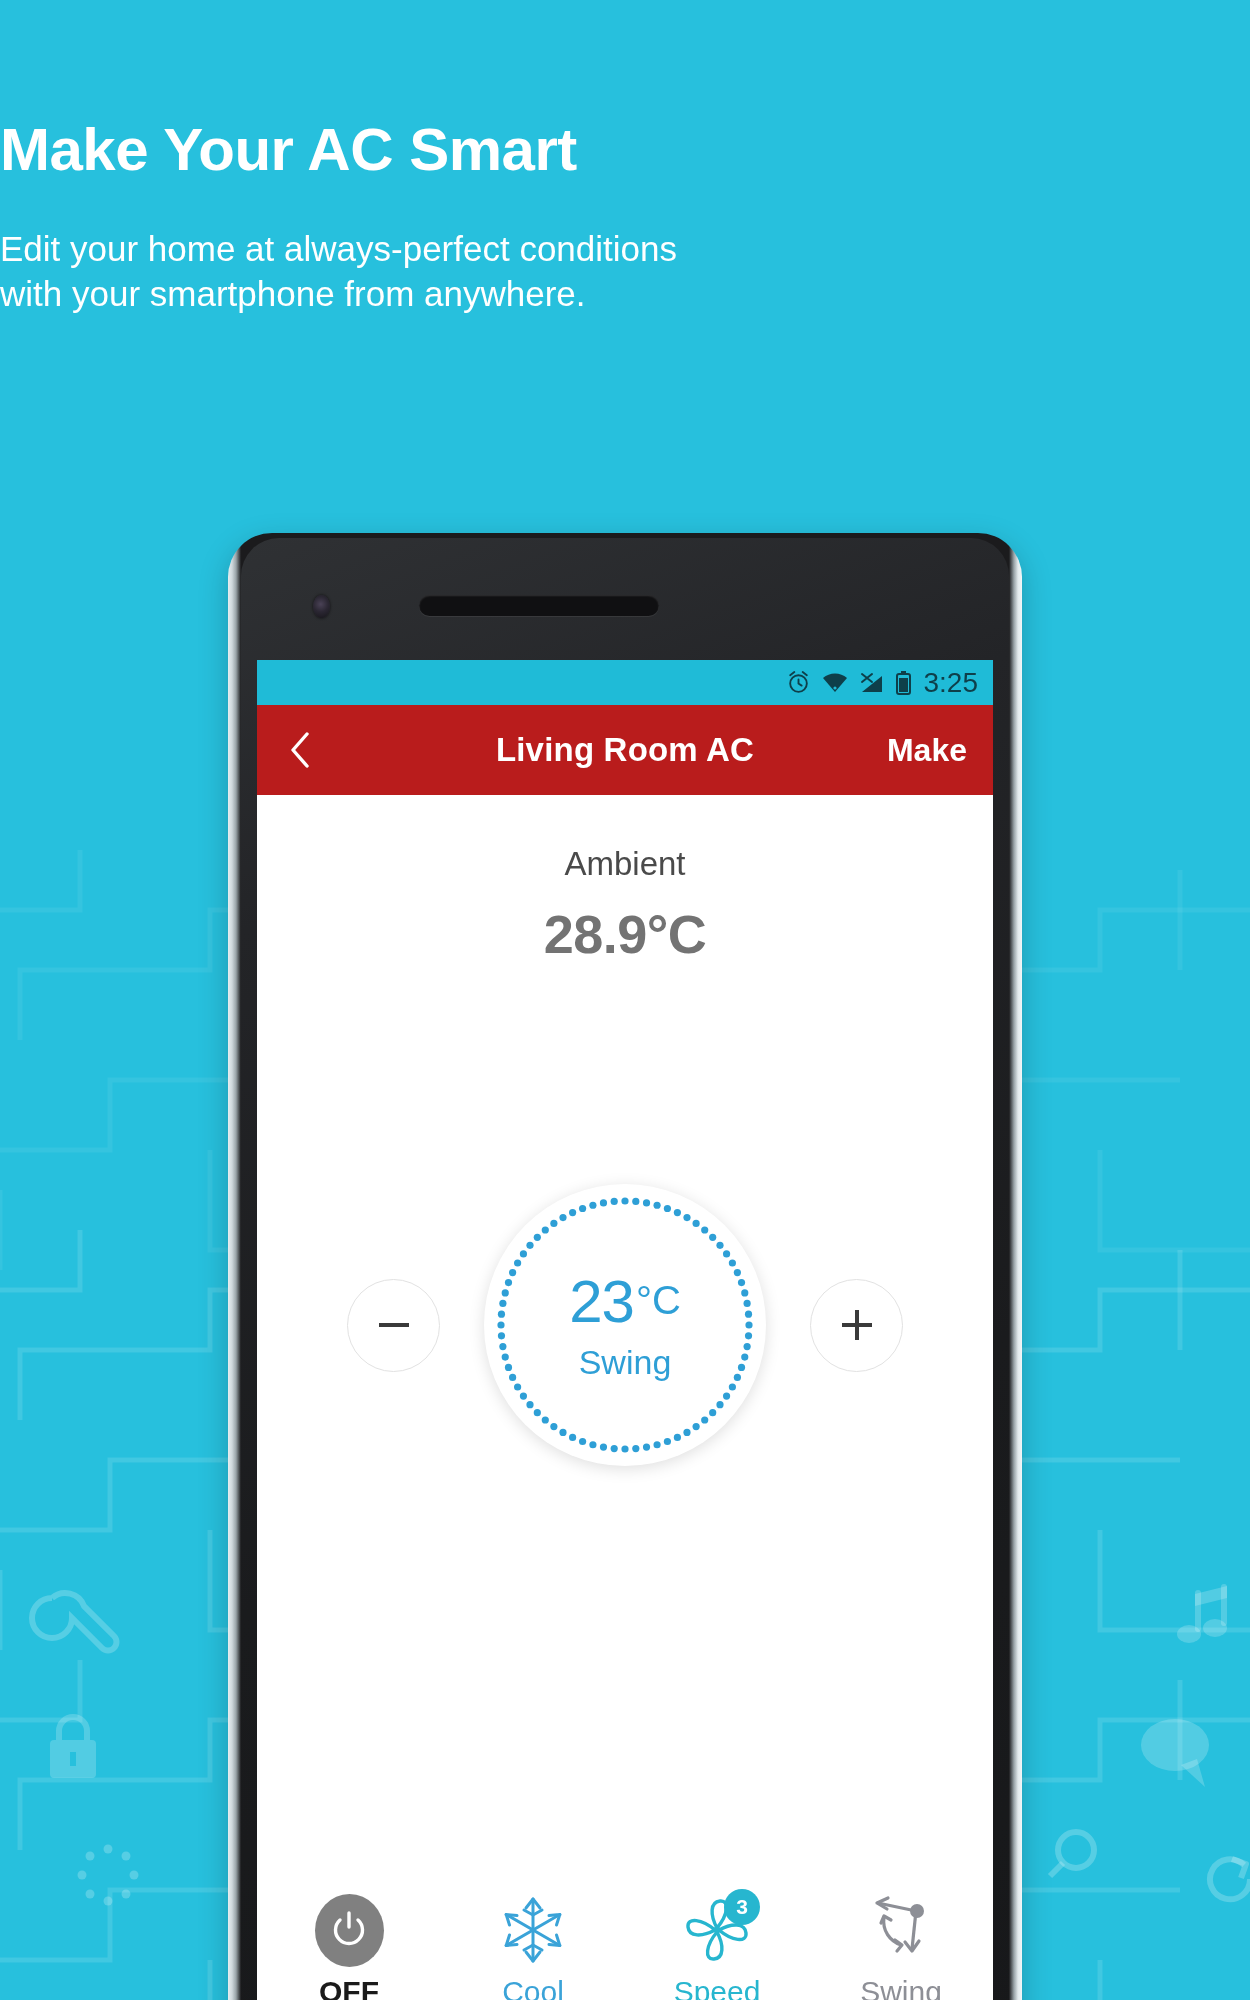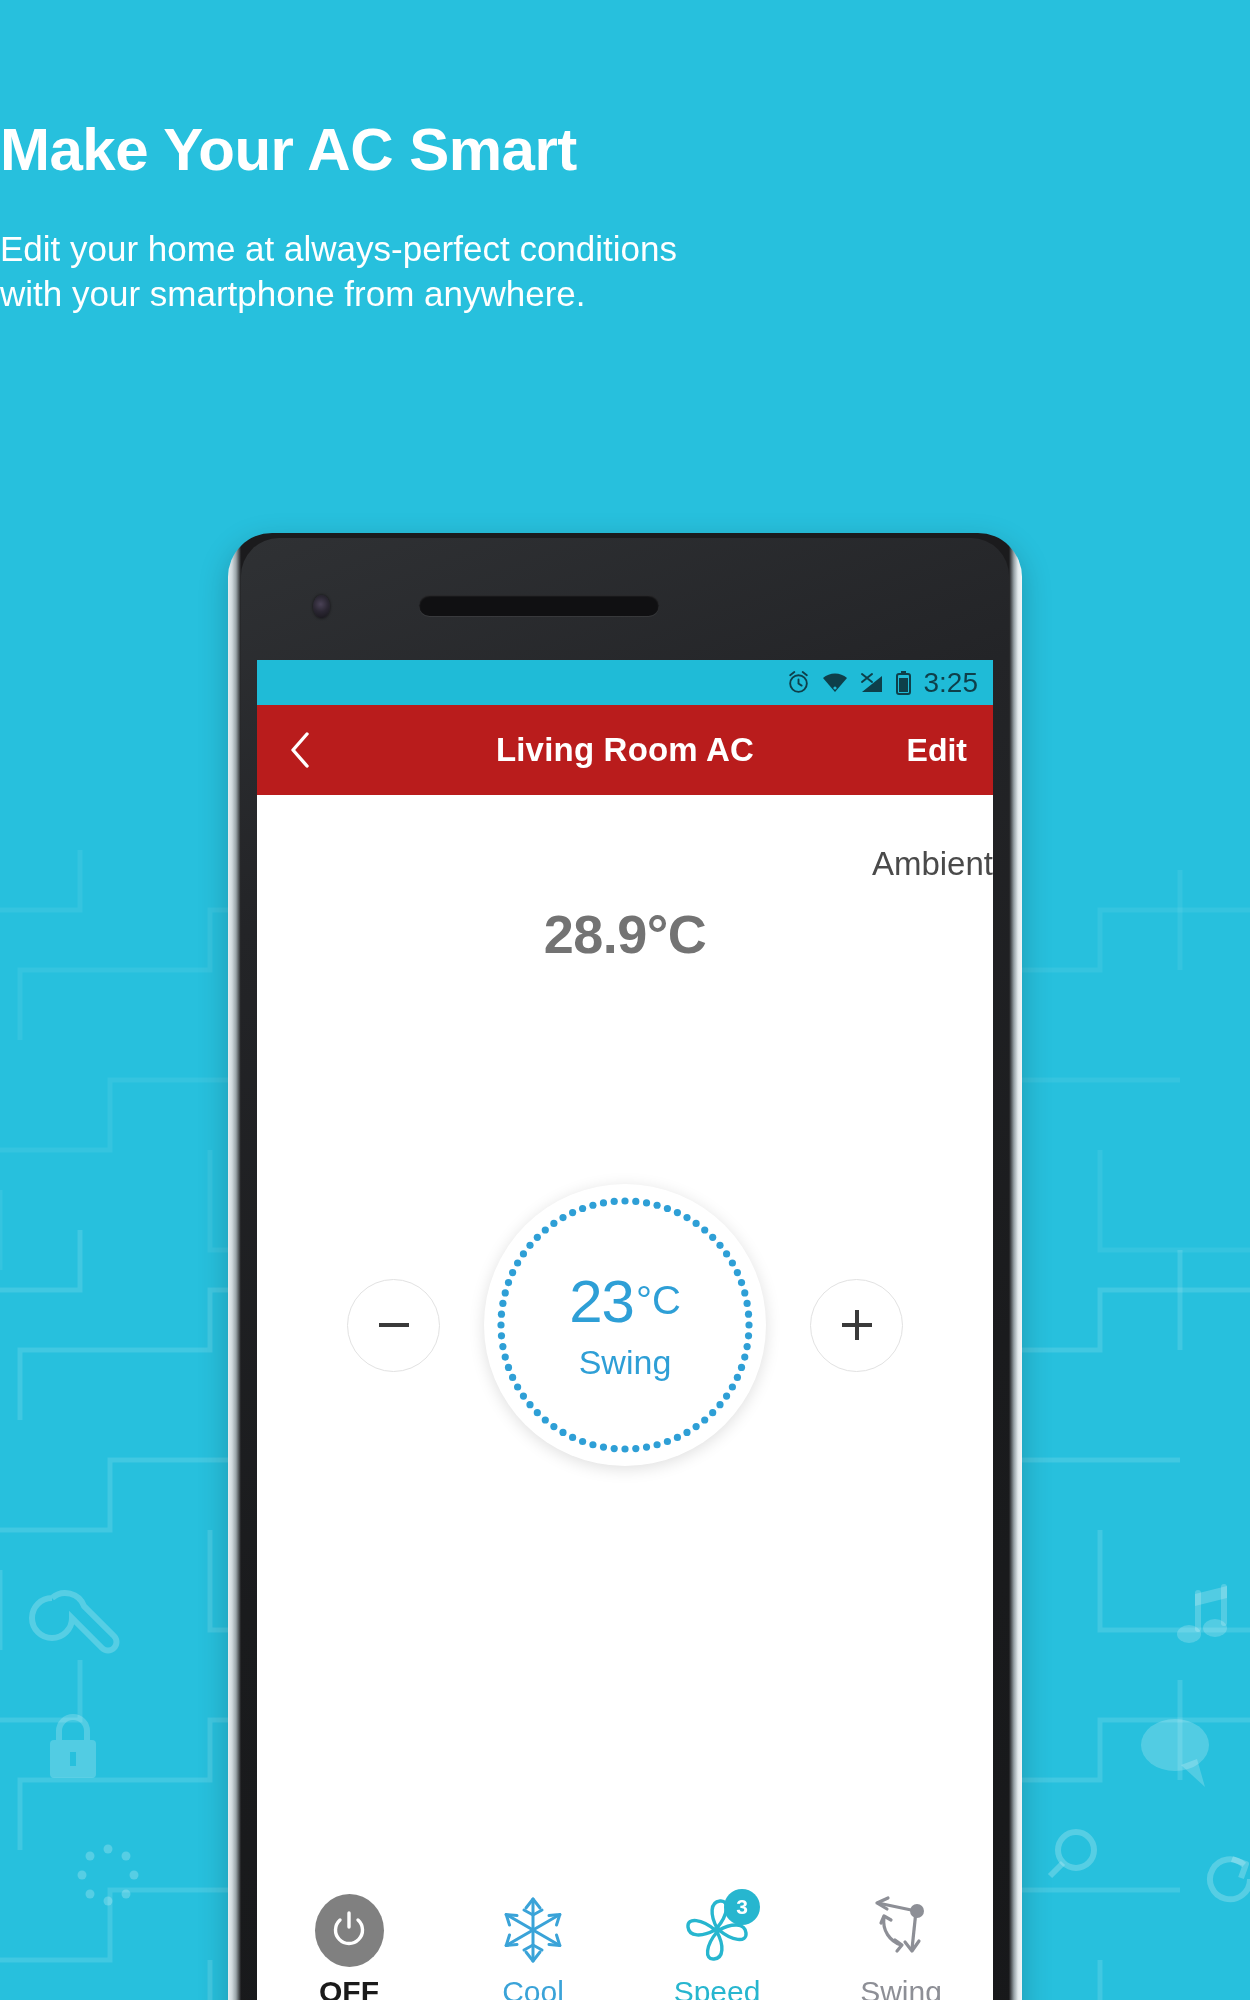--- a/index.html
+++ b/index.html
@@ -152,21 +152,20 @@
 
   
   #ambient-block {
     text-align:center;
     padding-top:50px;
   }
   #ambient-label {
     color:#4a4a4a;
     font-size:33px;
     font-weight:normal;
-    text-align:right;
   }
   #ambient-value {
     color:#737373;
     font-size:54px;
     font-weight:bold;
     margin-top:20px;
     letter-spacing:-0.5px;
   }
 
   
@@ -413,21 +412,21 @@
       <div id="status-clock">3:25</div>
     </div>
 
     <div id="app-bar">
       <div id="back-button">
         <svg width="22" height="38" viewBox="0 0 22 38">
           <path d="M18 3 L4 19 L18 35" fill="none" stroke="#ffffff" stroke-width="3.4" stroke-linecap="round" stroke-linejoin="round"></path>
         </svg>
       </div>
       <div id="app-title">Living Room AC</div>
-      <div id="edit-button">Edit</div>
+      <div id="edit-button">Make</div>
     </div>
 
     <div id="content-card">
 
       <div id="ambient-block">
         <div id="ambient-label">Ambient</div>
         <div id="ambient-value">28.9°C</div>
       </div>
 
       <div id="dial-row">

